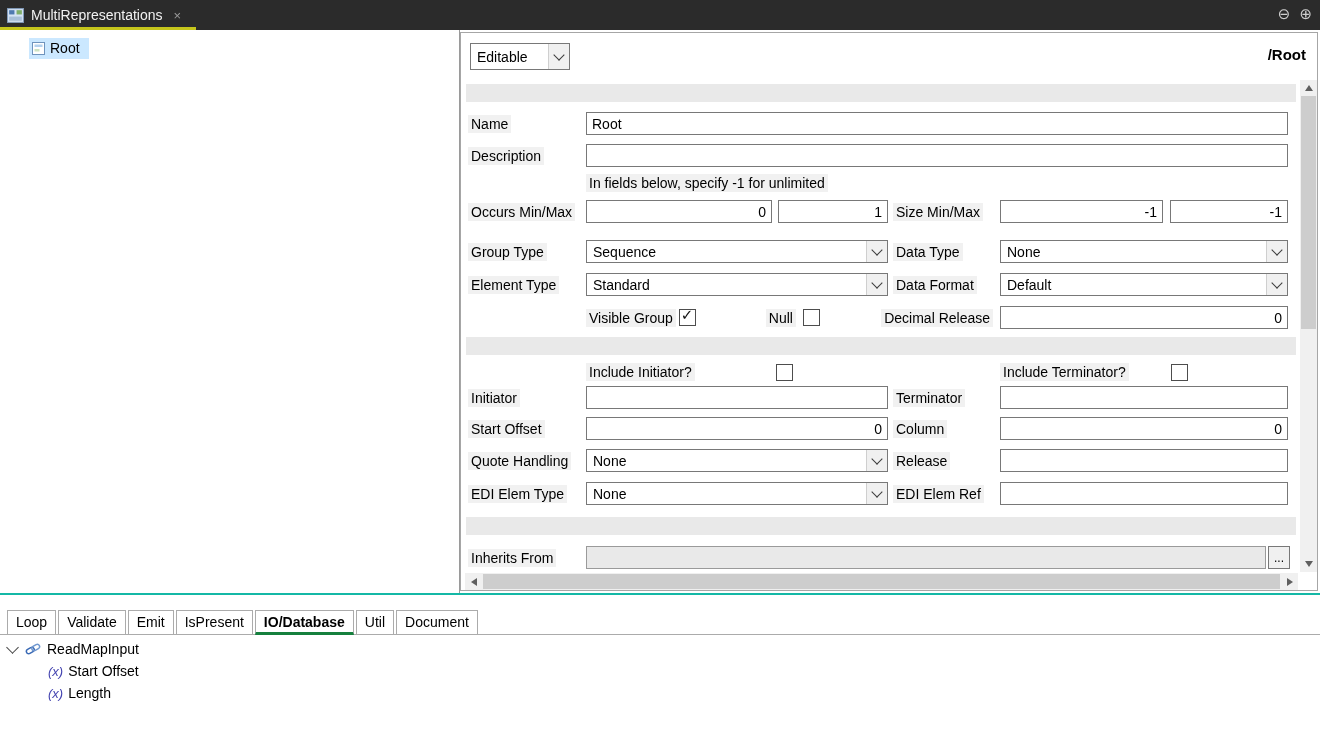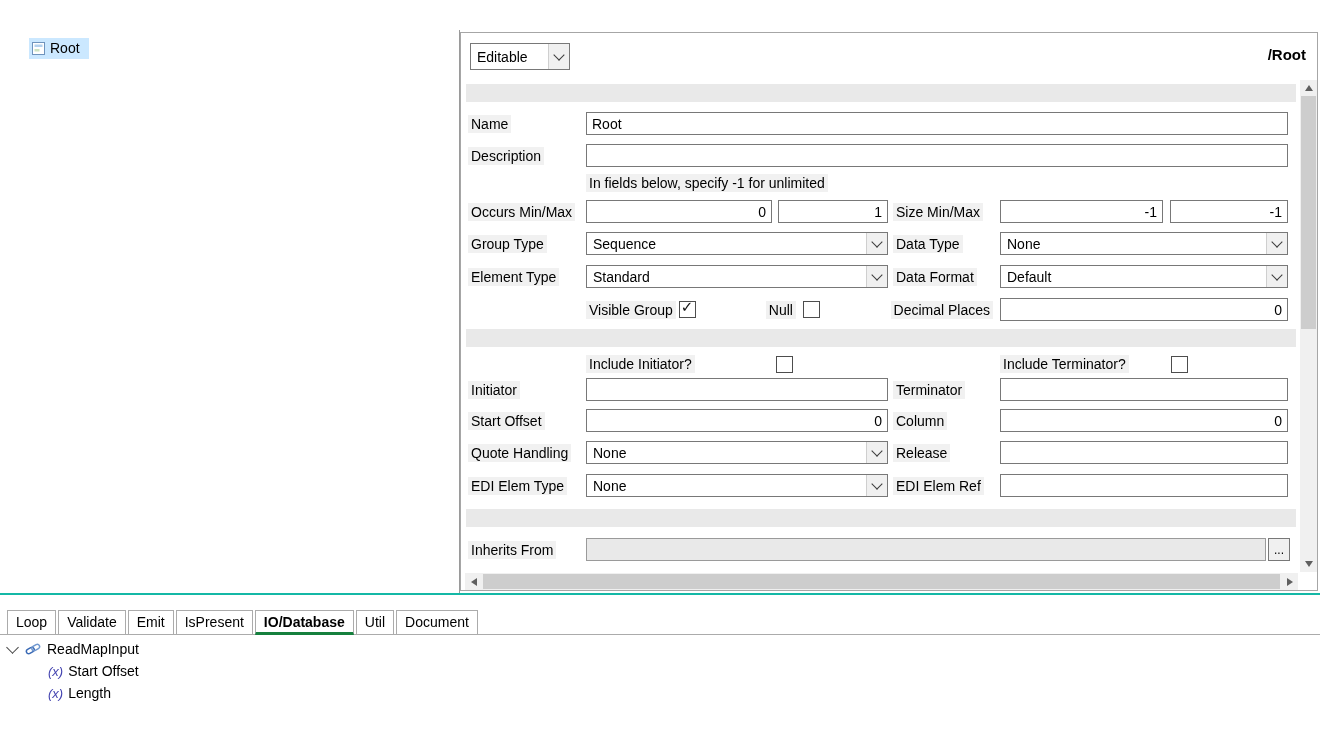--- a/index.html
+++ b/index.html
@@ -81,20 +81,37 @@
   .link-icon{margin-left:8px;display:flex;flex:none}
   .tlabel{margin-left:6px;white-space:nowrap}
   .varicon{font-style:italic;color:#4444b0;font-size:13px;flex:none}
   .child .tlabel{margin-left:5px}
 </style>
 </head>
 <body>
 
 <div class="app">
 
+  <div class="titlebar">
+    <div class="doc-tab">
+      <svg class="apicon" viewBox="0 0 16 14">
+        <rect x="0.5" y="0.5" width="15" height="13" fill="#d6e4f5" stroke="#8099b8"></rect>
+        <rect x="2" y="2" width="5" height="4" fill="#4f7ab0"></rect>
+        <rect x="9" y="2" width="5" height="4" fill="#7fae6a"></rect>
+        <rect x="2" y="8" width="12" height="4" fill="#a8bfd8"></rect>
+      </svg>
+      <span class="ttl">MultiRepresentations</span>
+      <span class="cls">×</span>
+    </div>
+    <div class="tab-underline"></div>
+    <div class="tb-right">
+      <span>⊖</span>
+      <span>⊕</span>
+    </div>
+  </div>
 
   <div class="main">
 
     <div class="left-pane">
       <div class="tree-sel">
         <svg width="13" height="13" viewBox="0 0 13 13">
           <rect x="0.5" y="0.5" width="12" height="12" fill="#ffffff" stroke="#6f94bd"></rect>
           <rect x="2.5" y="2.5" width="8" height="2.5" fill="#b3d1ee"></rect>
           <rect x="2.5" y="7" width="5" height="2.5" fill="#cde3c2"></rect>
         </svg>
@@ -135,21 +152,21 @@
 
         <div class="row" style="margin-top:8px">
           <span class="l1"><span class="lbl">Occurs Min/Max</span></span>
           <input class="inp num" style="width: 186px;" value="0">
           <input class="inp num" style="width: 110px; margin-left: 6px;" value="1">
           <span class="l2"><span class="lbl">Size Min/Max</span></span>
           <input class="inp num" style="width: 163px;" value="-1">
           <input class="inp num" style="width: 118px; margin-left: 7px;" value="-1">
         </div>
 
-        <div class="row" style="margin-top:9px">
+        <div class="row" style="margin-top:17px">
           <span class="l1"><span class="lbl">Group Type</span></span>
           <div class="combo f1">
             <span class="ct">Sequence</span>
             <span class="cbtn">
                 <i class="chev"></i>
               </span>
           </div>
           <span class="l2"><span class="lbl">Data Type</span></span>
           <div class="combo f2">
             <span class="ct">None</span>
@@ -176,21 +193,21 @@
           </div>
         </div>
 
         <div class="row" style="margin-top:10px">
           <span class="l1"></span>
           <div class="box414">
             <span class="lbl">Visible Group</span>
             <span class="cb checked" style="margin-left:3px"></span>
             <span class="lbl" style="margin-left:70px">Null</span>
             <span class="cb" style="margin-left:7px"></span>
-            <span class="lbl" style="margin-left:auto;margin-right:7px">Decimal Places</span>
+            <span class="lbl" style="margin-left:auto;margin-right:7px">Decimal Release</span>
           </div>
           <input class="inp num f2" value="0" style="">
         </div>
 
         <div class="sep" style="margin-top:8px"></div>
 
         <div class="row" style="margin-top:9px;height:16px">
           <span class="l1"></span>
           <div class="box414">
             <span class="lbl">Include Initiator?</span>

